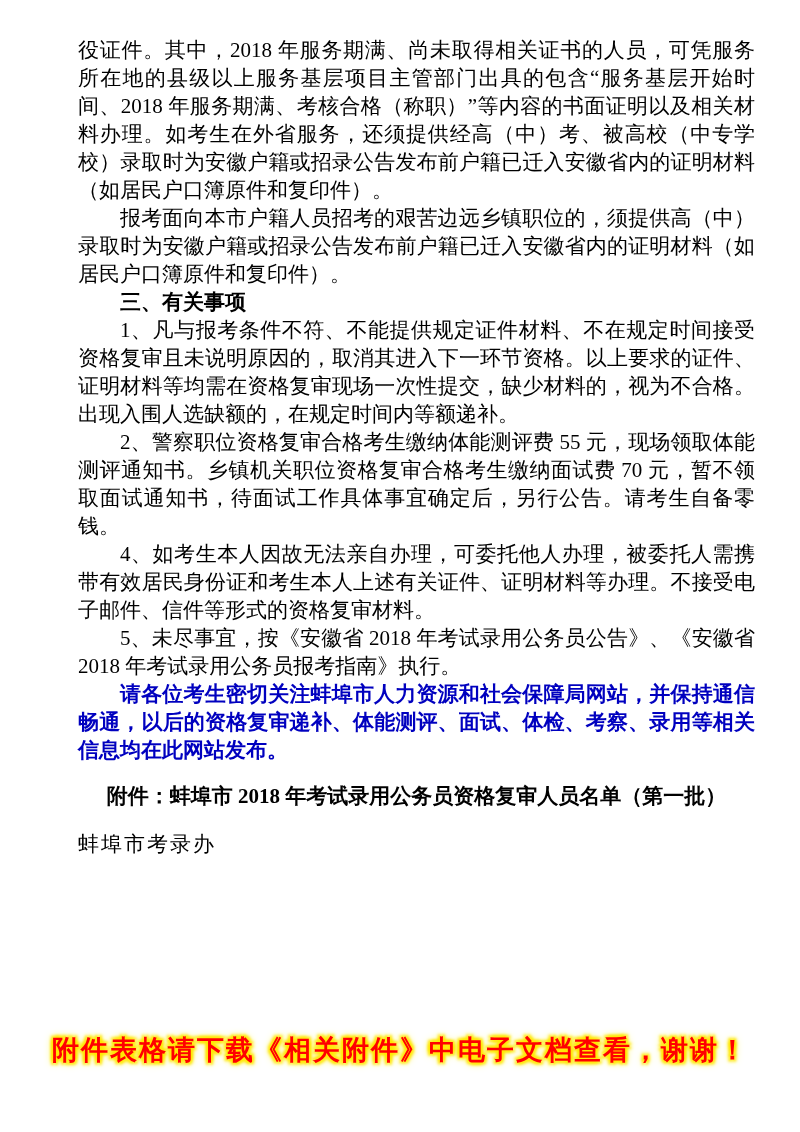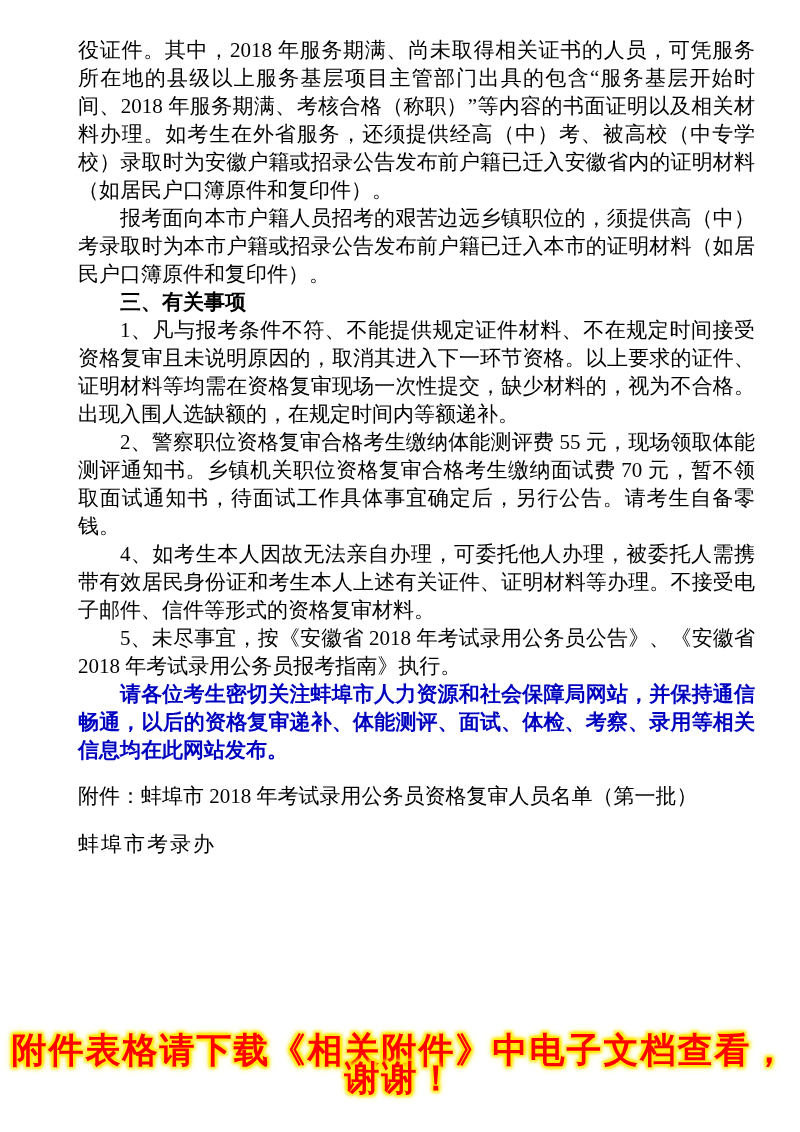--- a/index.html
+++ b/index.html
@@ -24,51 +24,51 @@
     font-size:21px;
     line-height:28px;
     color:var(--text);
     text-align:justify;
   }
   .para{margin:0;text-align:justify;}
   .indent{text-indent:2em;}
   .heading{font-weight:bold;}
   .bold{font-weight:bold;}
   .blue{color:var(--blue);font-weight:bold;}
-  .attachment{margin-top:18px;text-indent:0;text-align:left;}
+  .attachment{margin-top:18px;text-indent:0;text-align:center;font-weight:bold;}
   .signature{margin-top:20px;text-align:right;}
   .sig-org{margin:0 2px 0 0;letter-spacing:2px;}
   .sig-date{margin:0 10px 0 0;}
   .footer{
     position:absolute;
     left:0;top:1036px;
     width:800px;
     margin:0;
     text-align:center;
     font-family:"DejaVu Sans","Liberation Sans",sans-serif;
     font-weight:bold;
-    font-size:35px;
+    font-size:27px;
     letter-spacing:2px;
     color:var(--red);
     text-shadow:
       -2px -2px 3px var(--glow),
        2px -2px 3px var(--glow),
       -2px  2px 3px var(--glow),
        2px  2px 3px var(--glow),
        0 0 9px var(--glow);
   }
 </style>
 </head>
 <body>
 
 <div class="page">
 
   <p class="para">役证件。其中，2018 年服务期满、尚未取得相关证书的人员，可凭服务所在地的县级以上服务基层项目主管部门出具的包含“服务基层开始时间、2018 年服务期满、考核合格（称职）”等内容的书面证明以及相关材料办理。如考生在外省服务，还须提供经高（中）考、被高校（中专学校）录取时为安徽户籍或招录公告发布前户籍已迁入安徽省内的证明材料（如居民户口簿原件和复印件）。</p>
 
-  <p class="para indent">报考面向本市户籍人员招考的艰苦边远乡镇职位的，须提供高（中）考录取时为本市户籍或招录公告发布前户籍已迁入本市的证明材料（如居民户口簿原件和复印件）。</p>
+  <p class="para indent">报考面向本市户籍人员招考的艰苦边远乡镇职位的，须提供高（中）录取时为安徽户籍或招录公告发布前户籍已迁入安徽省内的证明材料（如居民户口簿原件和复印件）。</p>
 
 
   <p class="para indent heading">三、有关事项</p>
 
   <p class="para indent">1、凡与报考条件不符、不能提供规定证件材料、不在规定时间接受资格复审且未说明原因的，取消其进入下一环节资格。以上要求的证件、证明材料等均需在资格复审现场一次性提交，缺少材料的，视为不合格。出现入围人选缺额的，在规定时间内等额递补。</p>
 
   <p class="para indent">2、警察职位资格复审合格考生缴纳体能测评费 55 元，现场领取体能测评通知书。乡镇机关职位资格复审合格考生缴纳面试费 70 元，暂不领取面试通知书，待面试工作具体事宜确定后，另行公告。请考生自备零钱。</p>
 
 
   <p class="para indent">4、如考生本人因故无法亲自办理，可委托他人办理，被委托人需携带有效居民身份证和考生本人上述有关证件、证明材料等办理。不接受电子邮件、信件等形式的资格复审材料。</p>

